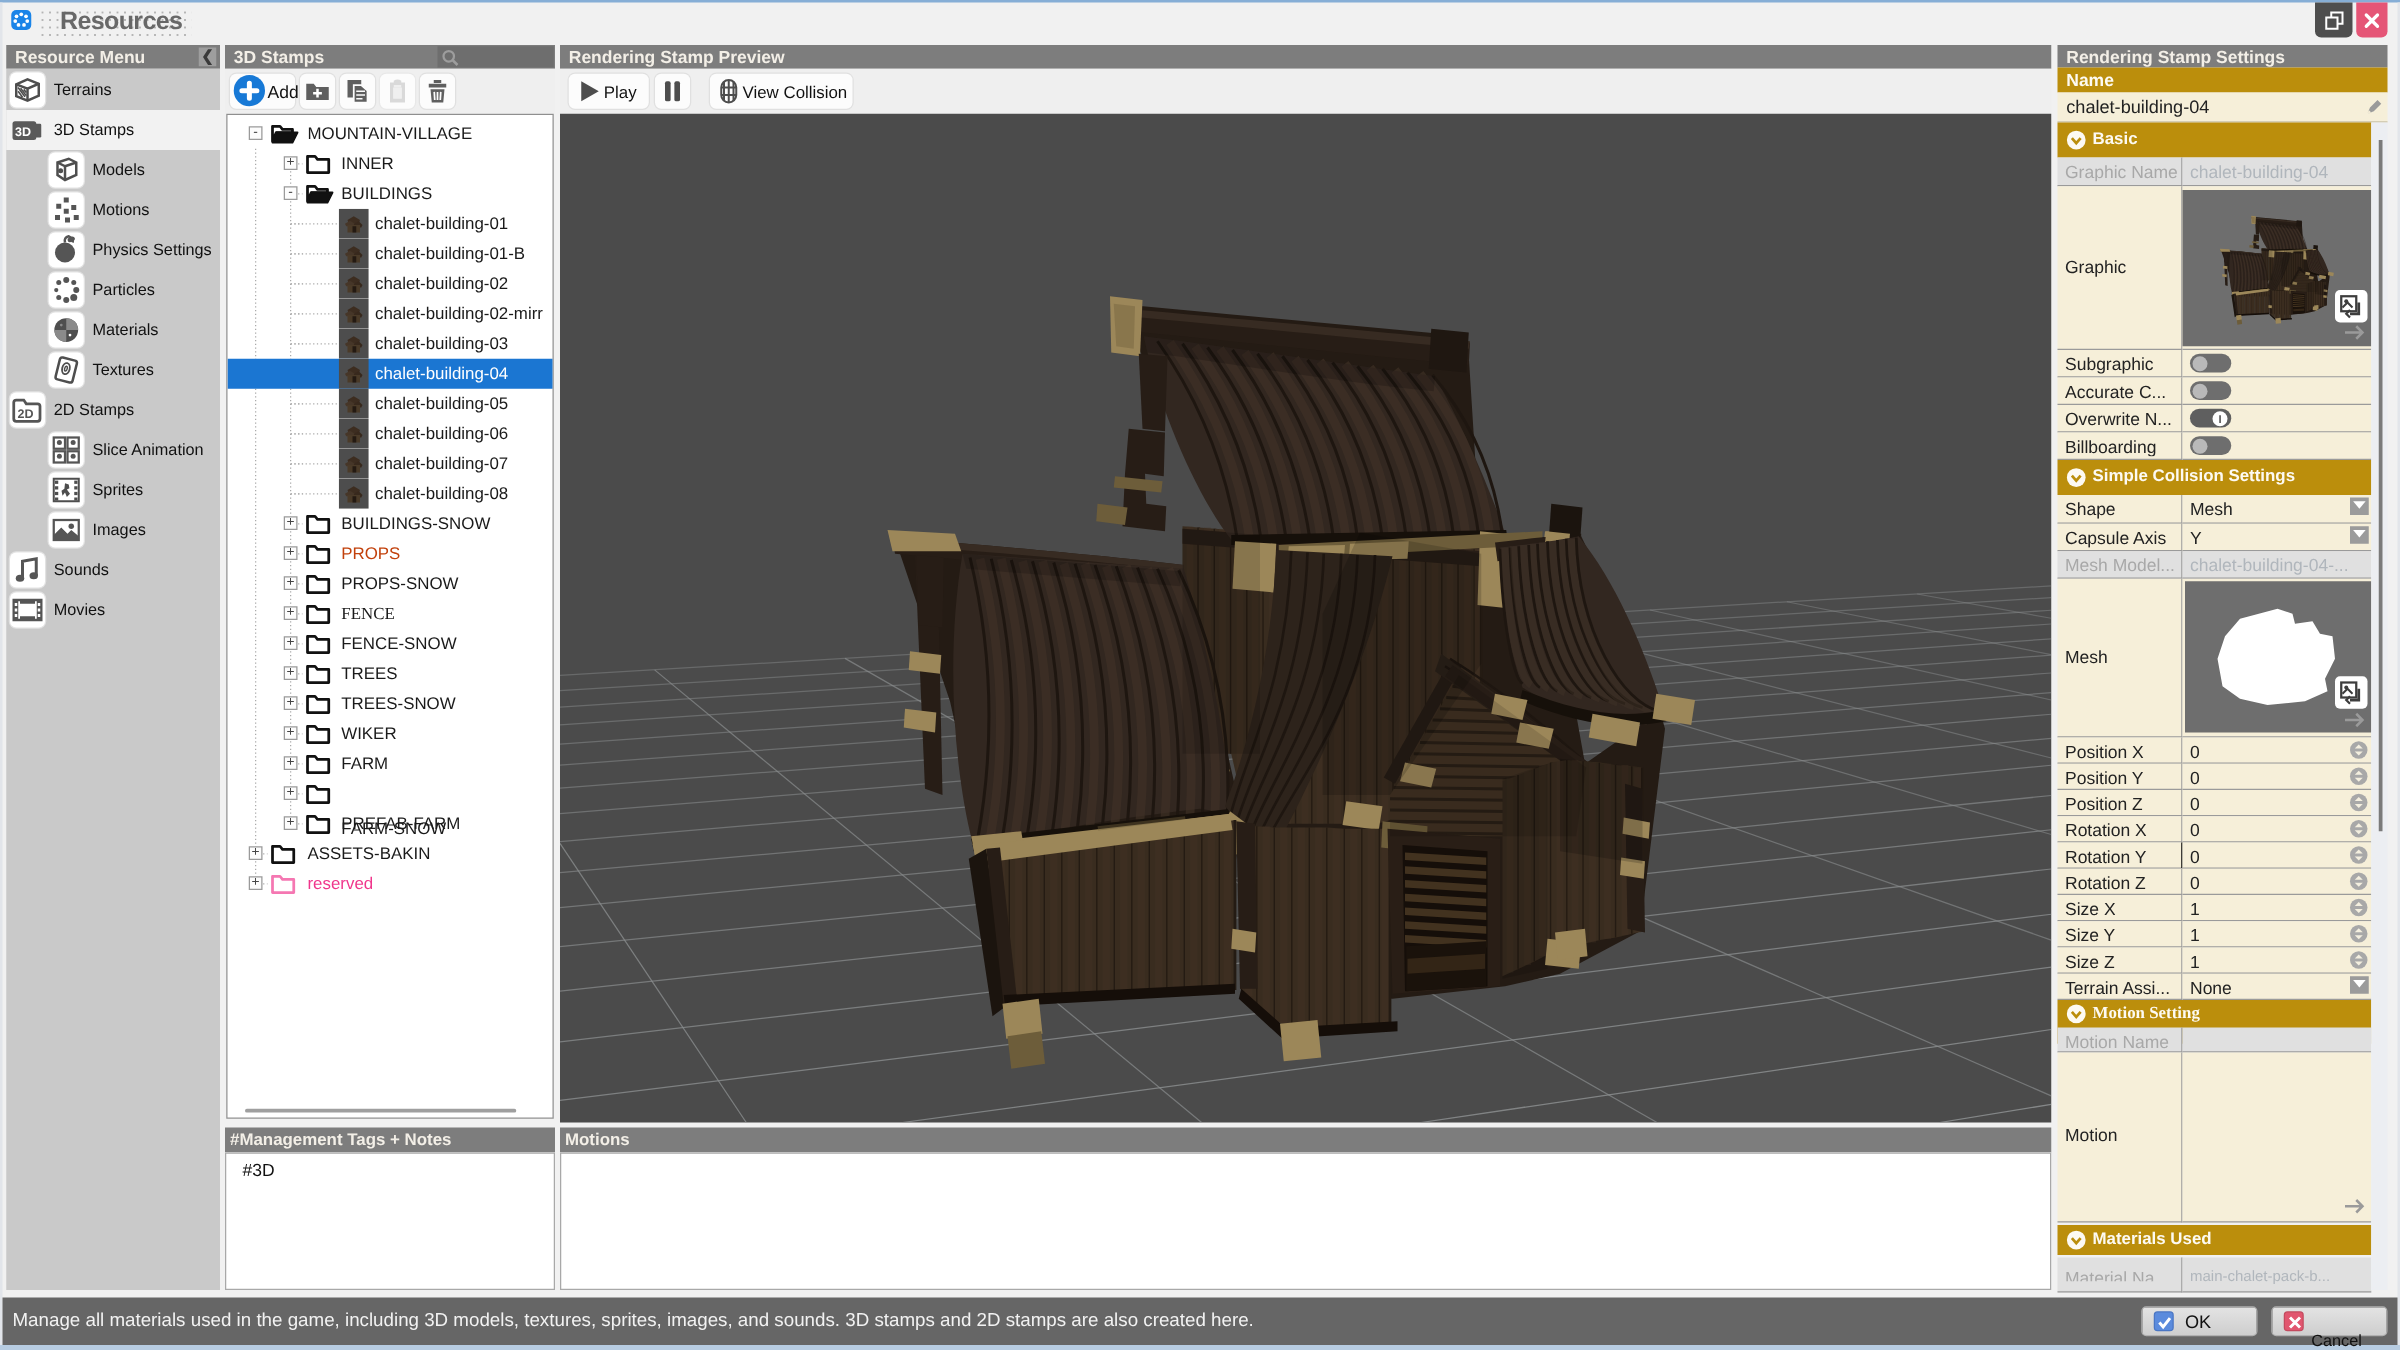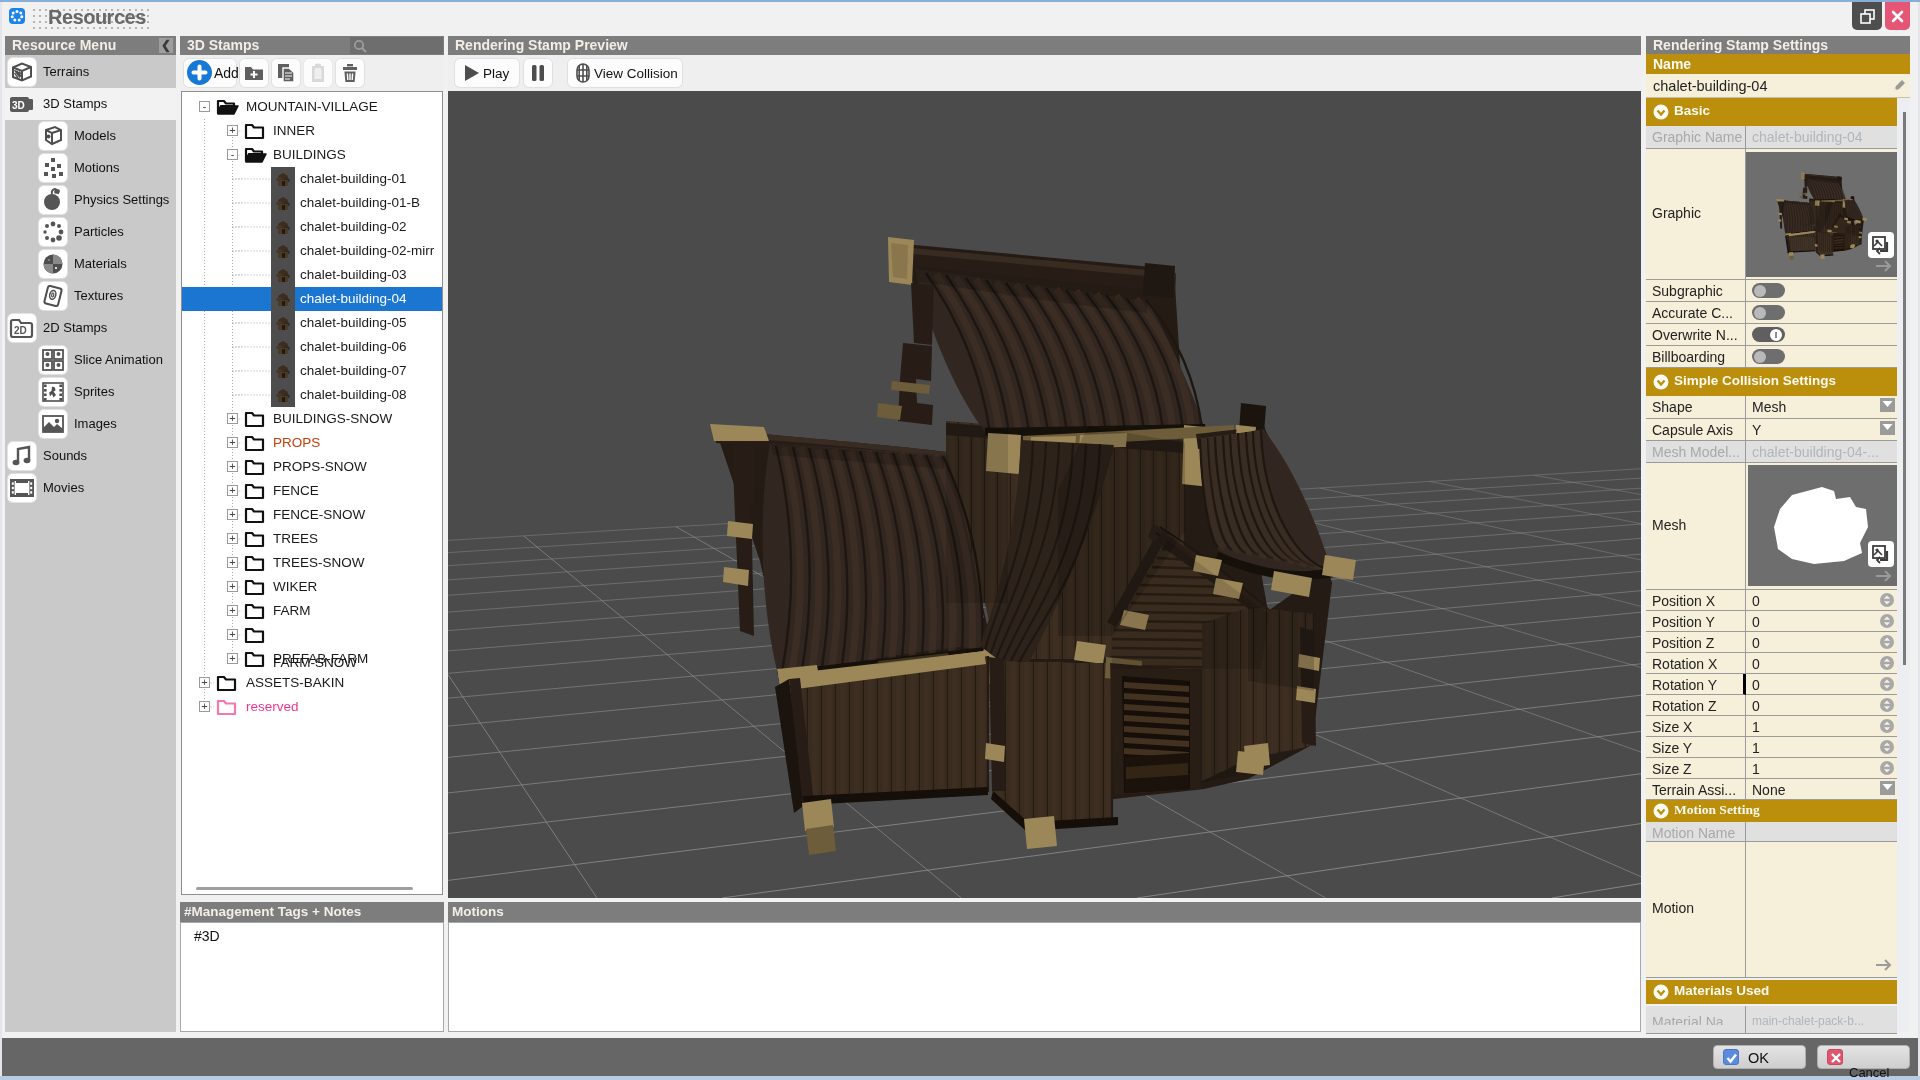--- a/index.html
+++ b/index.html
@@ -462,21 +462,21 @@
 <div class="trow" style="left:91px;top:339px;color:#c2410c;">PROPS</div>
 <div class="texp" style="left:45px;top:369px;">+</div>
 <div class="abs" style="left:60px;top:363px;"><svg width="26" height="24" viewBox="0 0 26 24">
         <path d="M4,6 L10,6 L12,8.5 L21,8.5 L21,19 L4,19 Z" fill="none" stroke="#111" stroke-width="2.2" stroke-linejoin="round"></path>
       </svg></div>
 <div class="trow" style="left:91px;top:363px;color:#1a1a1a;">PROPS-SNOW</div>
 <div class="texp" style="left:45px;top:393px;">+</div>
 <div class="abs" style="left:60px;top:387px;"><svg width="26" height="24" viewBox="0 0 26 24">
         <path d="M4,6 L10,6 L12,8.5 L21,8.5 L21,19 L4,19 Z" fill="none" stroke="#111" stroke-width="2.2" stroke-linejoin="round"></path>
       </svg></div>
-<div class="trow" style="left:91px;top:387px;color:#1a1a1a;">FENCE</div>
+<div class="trow" style="left:91px;top:387px;color:#1a1a1a;font-family:Liberation Serif, serif;">FENCE</div>
 <div class="texp" style="left:45px;top:417px;">+</div>
 <div class="abs" style="left:60px;top:411px;"><svg width="26" height="24" viewBox="0 0 26 24">
         <path d="M4,6 L10,6 L12,8.5 L21,8.5 L21,19 L4,19 Z" fill="none" stroke="#111" stroke-width="2.2" stroke-linejoin="round"></path>
       </svg></div>
 <div class="trow" style="left:91px;top:411px;color:#1a1a1a;">FENCE-SNOW</div>
 <div class="texp" style="left:45px;top:441px;">+</div>
 <div class="abs" style="left:60px;top:435px;"><svg width="26" height="24" viewBox="0 0 26 24">
         <path d="M4,6 L10,6 L12,8.5 L21,8.5 L21,19 L4,19 Z" fill="none" stroke="#111" stroke-width="2.2" stroke-linejoin="round"></path>
       </svg></div>
 <div class="trow" style="left:91px;top:435px;color:#1a1a1a;">TREES</div>
@@ -1066,21 +1066,21 @@
 <div class="abs" style="left:1646px;top:653px;width:100px;height:21px;background:#f6efd9;border-bottom:1px solid #9a9a9a;border-right:1px solid #9a9a9a;">
     <div class="abs" style="left:6px;top:3px;font-size:14px;color:#222;white-space:nowrap;overflow:hidden;">Rotation X</div>
   </div>
 <div class="abs" style="left:1746px;top:653px;width:151px;height:21px;background:#f6efd9;border-bottom:1px solid #9a9a9a;">
     <div class="abs" style="left:6px;top:3px;font-size:14px;color:#222;white-space:nowrap;">0</div>
     <svg class="abs" style="right:2px;top:2px;" width="16" height="16">
       <circle cx="8" cy="8" r="7" fill="#a8a8a8"></circle>
       <path d="M4.8,6.8 L8,3.6 L11.2,6.8 Z M4.8,9.2 L8,12.4 L11.2,9.2 Z" fill="#f4efdf"></path>
     </svg>
   </div>
-<div class="abs" style="left:1646px;top:674px;width:100px;height:21px;background:#f6efd9;border-bottom:1px solid #9a9a9a;border-right:3px solid #000000;">
+<div class="abs" style="left:1646px;top:674px;width:100px;height:21px;background:#f6efd9;border-bottom:1px solid #9a9a9a;border-right:1px solid #000000;">
     <div class="abs" style="left:6px;top:3px;font-size:14px;color:#222;white-space:nowrap;overflow:hidden;">Rotation Y</div>
   </div>
 <div class="abs" style="left:1746px;top:674px;width:151px;height:21px;background:#f6efd9;border-bottom:1px solid #9a9a9a;">
     <div class="abs" style="left:6px;top:3px;font-size:14px;color:#222;white-space:nowrap;">0</div>
     <svg class="abs" style="right:2px;top:2px;" width="16" height="16">
       <circle cx="8" cy="8" r="7" fill="#a8a8a8"></circle>
       <path d="M4.8,6.8 L8,3.6 L11.2,6.8 Z M4.8,9.2 L8,12.4 L11.2,9.2 Z" fill="#f4efdf"></path>
     </svg>
   </div>
 <div class="abs" style="left:1646px;top:695px;width:100px;height:21px;background:#f6efd9;border-bottom:1px solid #9a9a9a;border-right:1px solid #9a9a9a;">
@@ -1163,20 +1163,21 @@
 <div class="abs" style="left:1646px;top:1006px;width:100px;height:28px;background:#e0e0e0;border-bottom:1px solid #9a9a9a;border-right:1px solid #9a9a9a;">
     <div class="abs" style="left:6px;top:3px;font-size:14px;color:#a9a9a9;white-space:nowrap;overflow:hidden;"><span class="glabel" style="position:relative;top:5px;">Material Na...</span></div>
   </div>
 <div class="abs" style="left:1746px;top:1006px;width:151px;height:28px;background:#e0e0e0;border-bottom:1px solid #9a9a9a;">
     <div class="abs" style="left:6px;top:3px;font-size:12px;color:#b0b6bc;white-space:nowrap;"><span style="color:#b0b6bc;position:relative;top:5px;">main-chalet-pack-b...</span></div>
   </div>
 <div class="abs" style="left:1897px;top:98px;width:13px;height:934px;background:#eceef2;"></div>
 <div class="abs" style="left:1903px;top:112px;width:3px;height:553px;background:#7a7a7a;"></div>
 
 <div class="abs" style="left:2px;top:1038px;width:1916px;height:38px;background:#666666;">
+  <div class="abs" style="left:8px;top:10px;font-size:15px;color:#f2f2f2;">Manage all materials used in the game, including 3D models, textures, sprites, images, and sounds. 3D stamps and 2D stamps are also created here.</div>
   <div class="abs" style="left:1711px;top:7px;width:93px;height:24px;background:linear-gradient(#e3e3e3,#cecece);border-radius:4px;border:1px solid #b0b0b0;">
     <div class="abs" style="left:9px;top:3px;width:16px;height:16px;background:#5b8bdd;border-radius:3px;border:1px solid #4a76c4;">
       <svg width="16" height="16">
           <path d="M3.5,8 L6.5,11.5 L12,4.5" fill="none" stroke="#fff" stroke-width="2.4"></path>
         </svg>
     </div>
     <div class="abs" style="left:34px;top:4px;font-size:14.5px;color:#111;">OK</div>
   </div>
   <div class="abs" style="left:1815px;top:7px;width:93px;height:24px;background:linear-gradient(#e3e3e3,#cecece);border-radius:4px;border:1px solid #b0b0b0;">
     <div class="abs" style="left:9px;top:3px;width:16px;height:16px;background:#e1566f;border-radius:3px;border:1px solid #c44a5e;">

